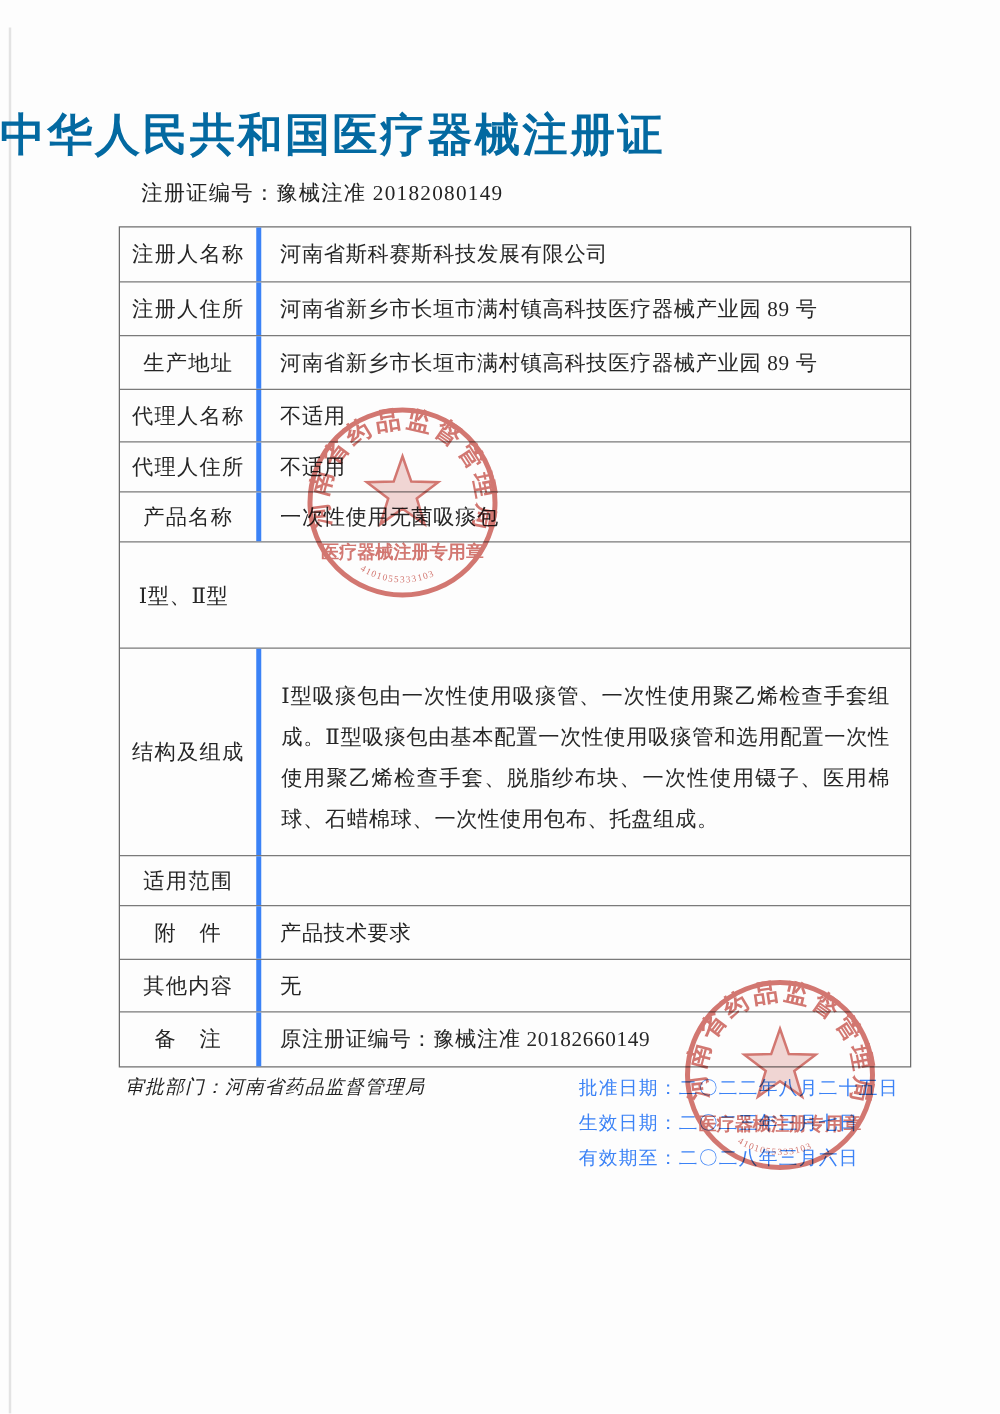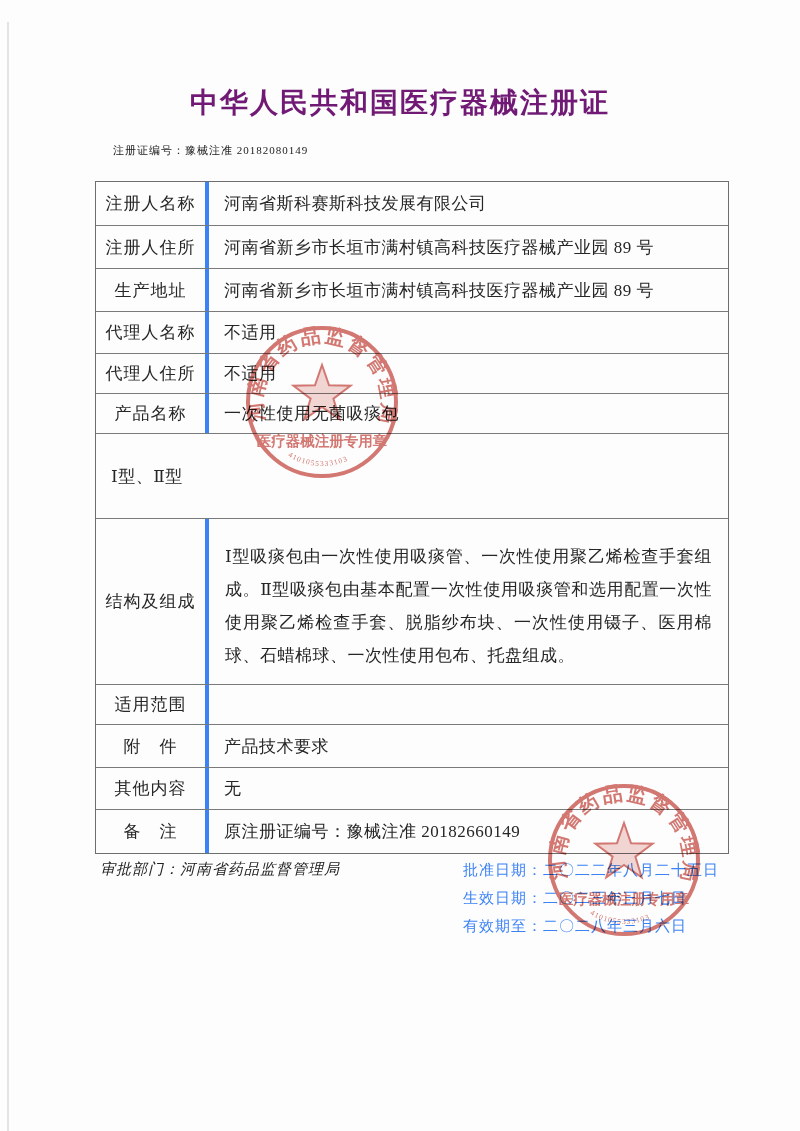--- a/index.html
+++ b/index.html
@@ -14,27 +14,27 @@
     width:800px; height:1131px;
     background:#fdfdfd;
     overflow:hidden;
   }
   .scan-edge {
     position:absolute; left:7px; top:22px; bottom:0;
     width:2px; background:rgba(110,110,110,.18);
   }
   .doc-title {
     position:absolute; top:84px; left:0; width:100%;
-    text-align:center;
-    font-size:28px; font-weight:bold; letter-spacing:2px;
-    color:#701a75;
+    text-align:left;
+    font-size:36px; font-weight:bold; letter-spacing:2px;
+    color:#0369a1;
   }
   .cert-line {
     position:absolute; top:143px; left:113px;
-    font-size:11px; letter-spacing:1px; color:#222;
+    font-size:17px; letter-spacing:1px; color:#222;
   }
   .cert-table {
     position:absolute; left:95px; top:181px; width:634px;
     border:1px solid #6e6e6e;
     background:transparent;
   }
   .row { display:grid; grid-template-columns:113px 1fr; border-top:1px solid #7a7a7a; }
   .row:first-child { border-top:none; }
   .h43{height:43px}.h42{height:42px}.h40{height:40px}.h85{height:85px}.h166{height:166px}.h44{height:44px}
   .cl {

